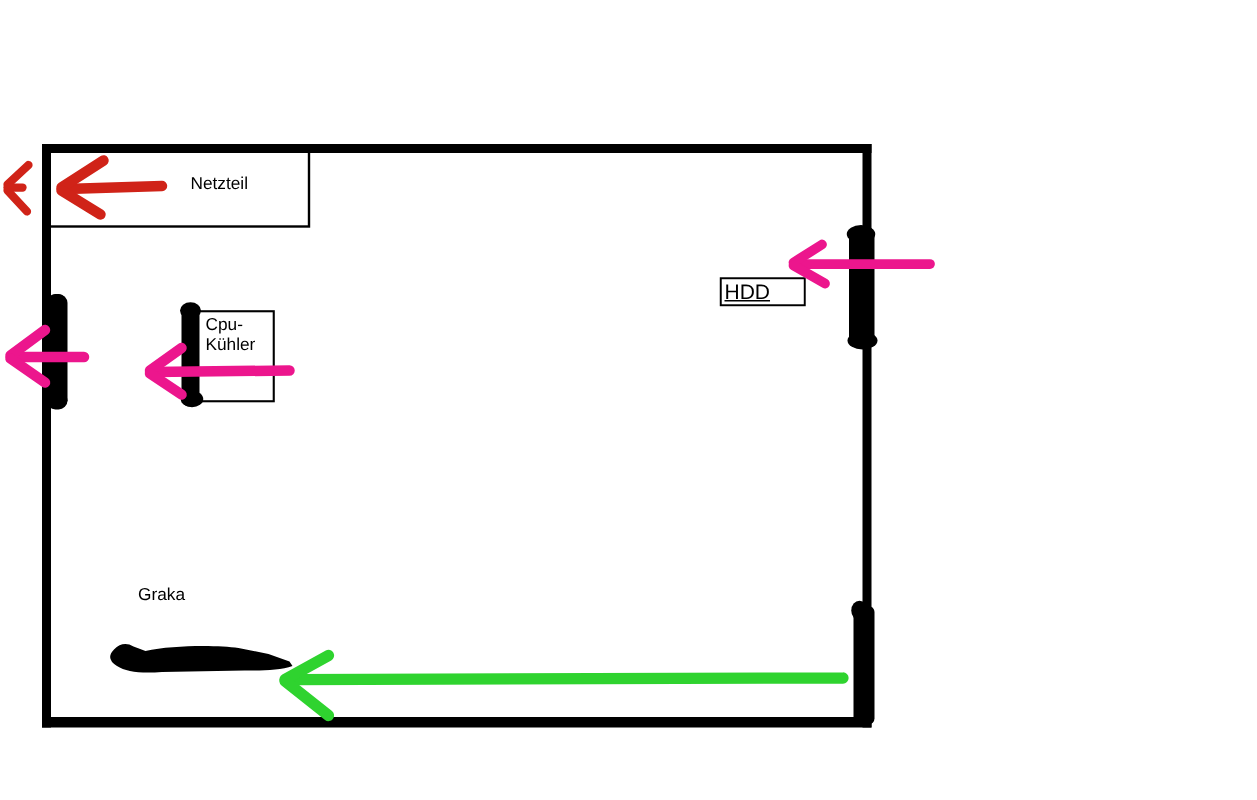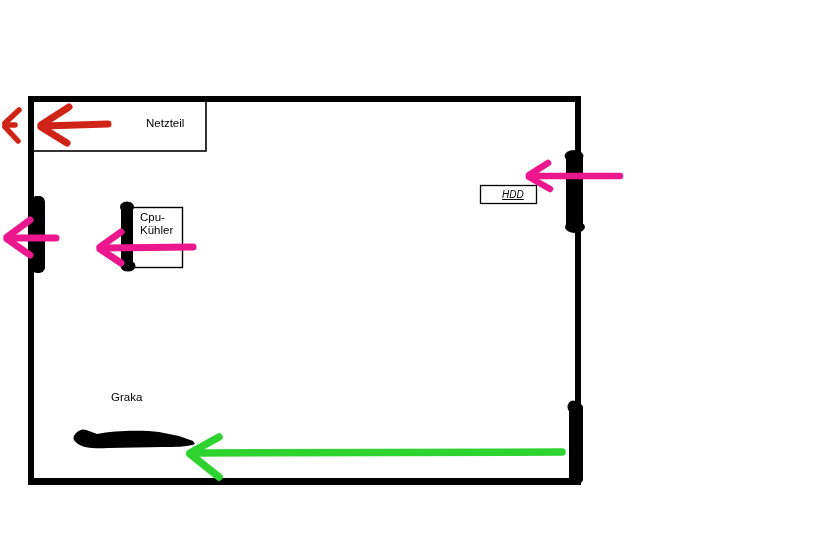--- a/index.html
+++ b/index.html
@@ -10,25 +10,24 @@
     font-family:"Liberation Sans", sans-serif;
     overflow:hidden;
   }
   #drawing{position:absolute;left:0;top:0;}
   .lbl{
     position:absolute;
     color:#000;
     font-size:11.5px;
     line-height:13px;
     white-space:pre;
-    margin-left:19px;
   }
   .lbl-netzteil{left:127px;top:117px;}
-  .lbl-cpu{left:121px;top:211px;}
-  .lbl-hdd{left:483px;top:188px;font-size:10px;text-decoration:underline;font-style:italic;}
+  .lbl-cpu{left:137px;top:211px;}
+  .lbl-hdd{left:483px;top:188px;font-size:14px;text-decoration:underline;}
   .lbl-graka{left:92px;top:391px;}
 </style>
 </head>
 <body>
 
 <div id="stage">
 
   <svg id="drawing" width="838" height="533" viewBox="0 0 838 533">
 
     <g>

